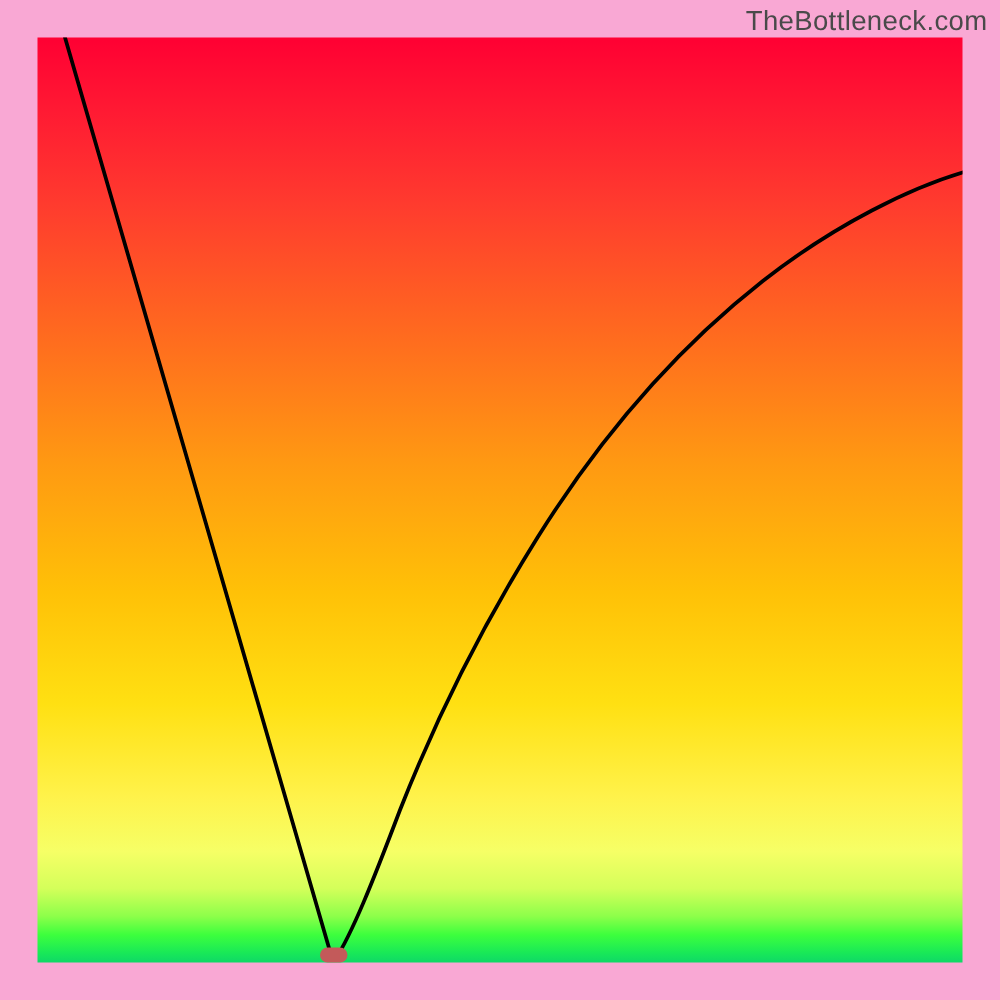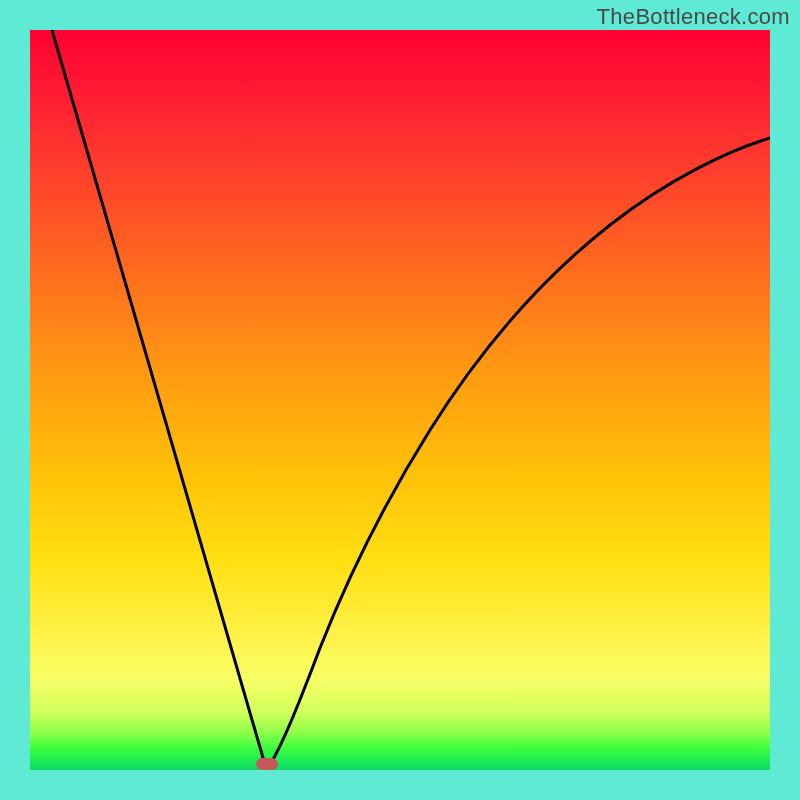--- a/index.html
+++ b/index.html
@@ -7,21 +7,21 @@
     padding: 0;
     width: 800px;
     height: 800px;
     background: #000;
     overflow: hidden;
     font-family: Arial, Helvetica, sans-serif;
   }
   .outer {
     width: 800px;
     height: 800px;
-    background: #5eead4;
+    background: #f9a8d4;
     position: relative;
   }
   .plot-frame {
     position: absolute;
     left: 30px;
     top: 30px;
     width: 740px;
     height: 740px;
     background: linear-gradient(to bottom,
       #ff0033 0%,

